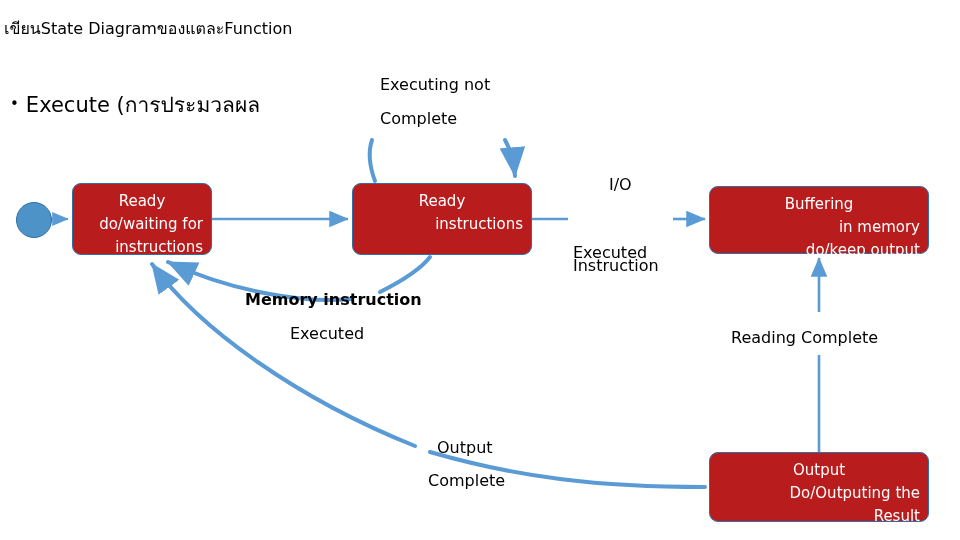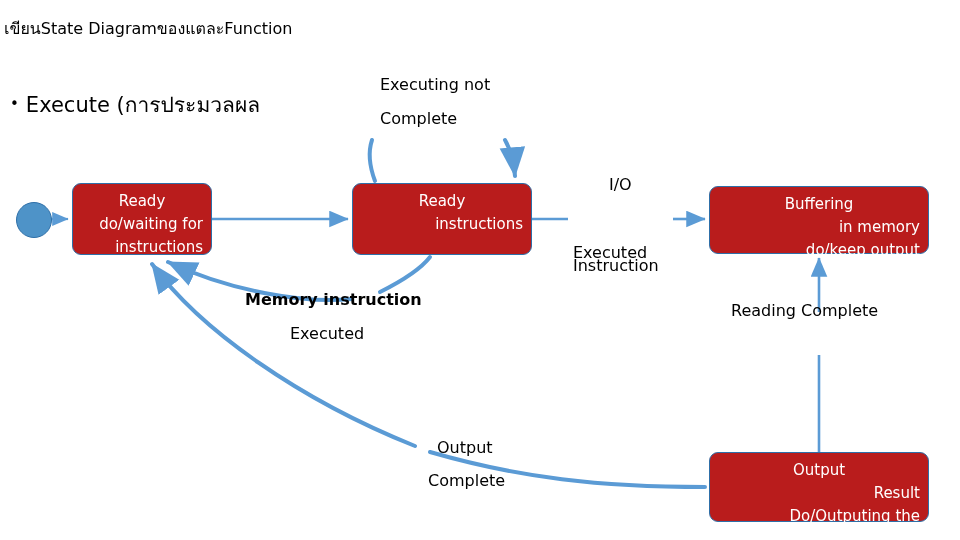--- a/index.html
+++ b/index.html
@@ -59,21 +59,21 @@
   .edge-label{
     position:absolute;color:#000;font-size:16px;white-space:nowrap;
   }
   #lbl-exec-not{left:380px;top:75px;text-align:center;}
   #lbl-exec-not2{left:380px;top:109px;}
   #lbl-io{left:609px;top:175px;}
   #lbl-io2{left:573px;top:209px;margin-top:47px;}
   #lbl-io3{left:573px;top:243px;}
   #lbl-mem{left:245px;top:290px;font-weight:bold;}
   #lbl-mem2{left:290px;top:324px;}
-  #lbl-read{left:731px;top:301px;}
+  #lbl-read{left:731px;top:328px;}
   #lbl-out{left:437px;top:438px;}
   #lbl-out2{left:428px;top:471px;}
 
   svg.edges{position:absolute;left:0;top:0;width:960px;height:540px;pointer-events:none;}
 </style>
 </head>
 <body>
 
 <div id="stage">
 
@@ -130,22 +130,22 @@
   </div>
 
   <div class="state-box" id="box-buffering">
     <span class="state-name">Buffering</span>
     <span class="state-do">in memory</span>
     <span class="state-do">do/keep output</span>
   </div>
 
   <div class="state-box" id="box-output">
     <span class="state-name">Output</span>
+    <span class="state-do">Do/Outputing the</span>
     <span class="state-do">Result</span>
-    <span class="state-do">Do/Outputing the</span>
   </div>
 
   <div class="edge-label" id="lbl-exec-not">Executing not</div>
   <div class="edge-label" id="lbl-exec-not2">Complete</div>
 
   <div class="edge-label" id="lbl-io">I/O</div>
   <div class="edge-label" id="lbl-io2">Instruction</div>
   <div class="edge-label" id="lbl-io3">Executed</div>
 
   <div class="edge-label" id="lbl-mem">Memory instruction</div>

